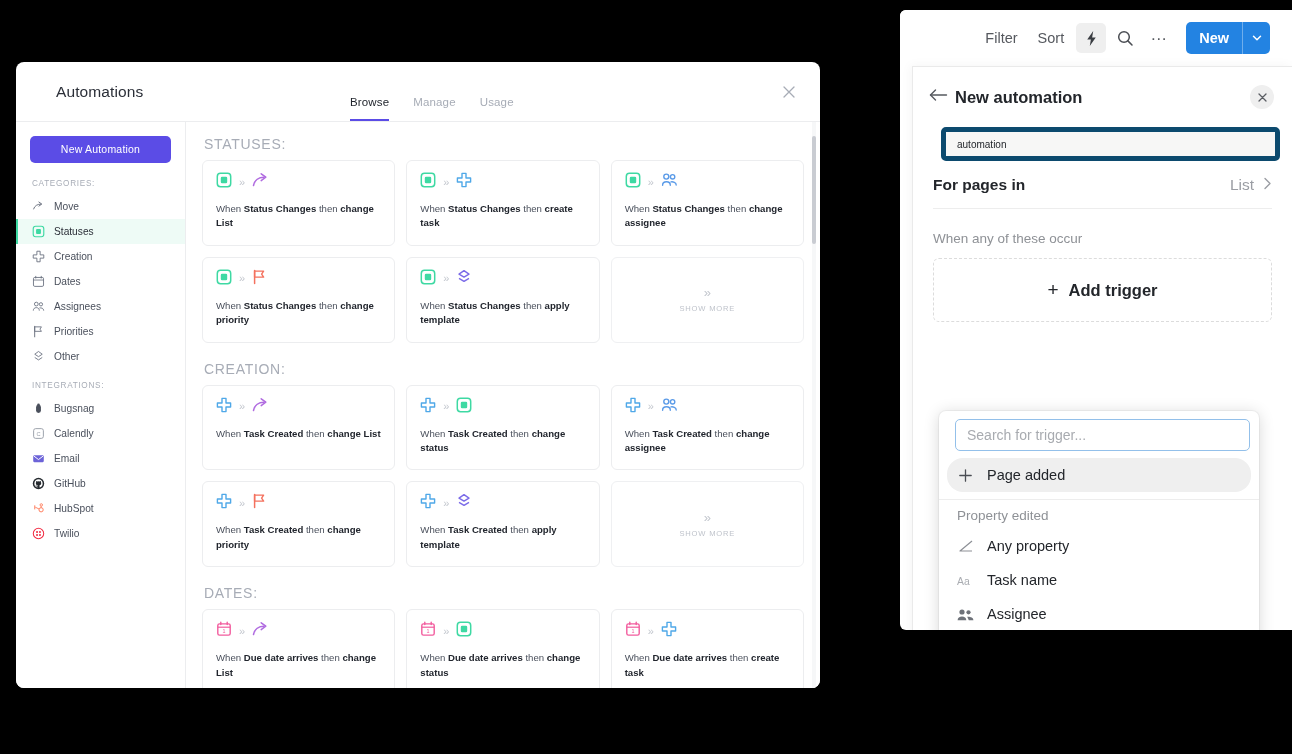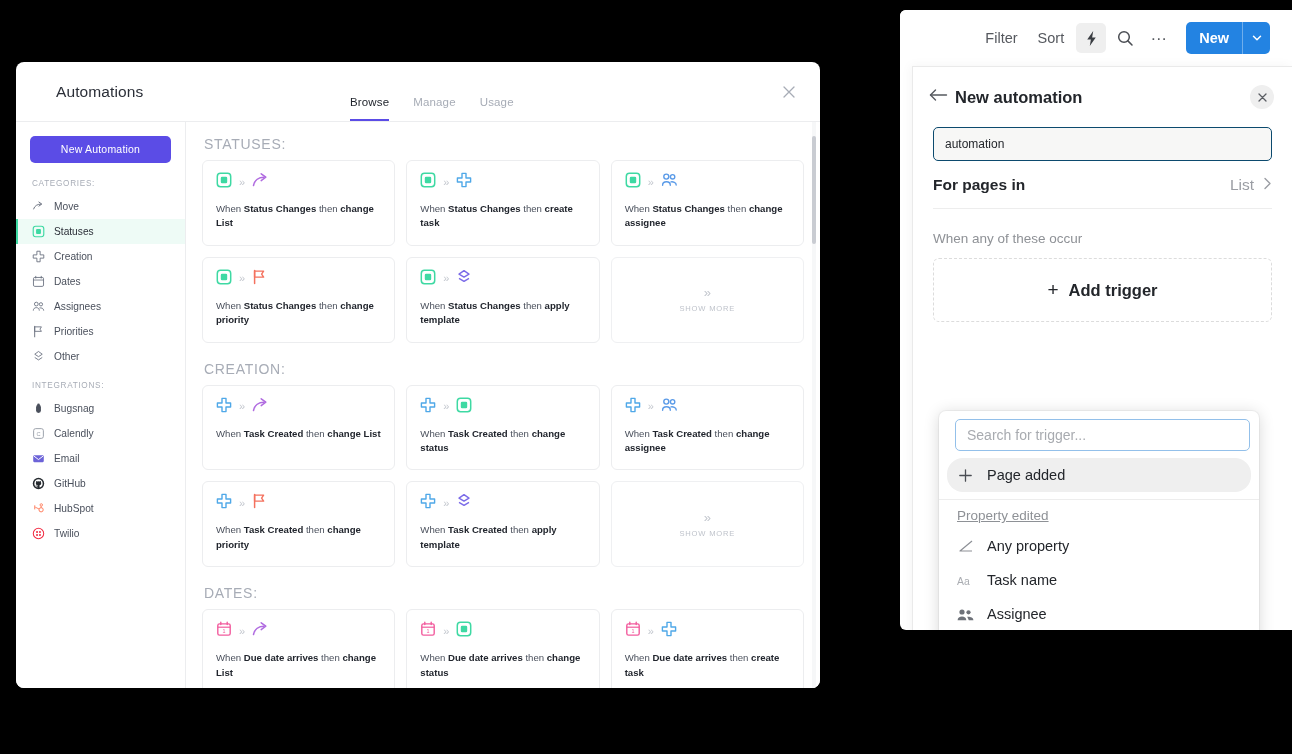--- a/index.html
+++ b/index.html
@@ -154,23 +154,23 @@
     display: flex; align-items: center; height: 60px; padding: 0 18px 0 16px;
   }
   .back-arrow { font-size: 19px; color: #56595F; cursor: pointer; width: 26px; }
   .sheet-title { font-size: 16.5px; font-weight: 600; color: #23262B; flex: 1; }
   .sheet-close {
     width: 24px; height: 24px; border-radius: 50%; background: #EFEFEF;
     display: flex; align-items: center; justify-content: center;
     font-size: 12px; color: #5A5D63; cursor: pointer;
   }
   .name-input {
-    display: block; margin: 0 20px; width: calc(100% - 40px); height: 34px;
-    background: #F7F7F6; border: 1px solid #0c4a6e; border-radius: 5px;
-    padding: 0 11px; font-size: 12px; color: #24272C;
+    display: block; margin: 0 28px; width: calc(100% - 40px); height: 34px;
+    background: #F7F7F6; border: 5px solid #0c4a6e; border-radius: 5px;
+    padding: 0 11px; font-size: 10px; color: #24272C;
     font-family: "Liberation Sans", sans-serif;
   }
   .pages-row {
     display: flex; align-items: center; justify-content: space-between;
     margin: 0 20px; height: 48px; border-bottom: 1px solid #EDEDED;
   }
   .pages-label { font-size: 15.5px; font-weight: 600; color: #23262B; }
   .pages-value { font-size: 15.5px; color: #9A9DA3; display: flex; align-items: center; gap: 9px; cursor: pointer; }
   .when-label { margin: 22px 20px 12px 20px; font-size: 13.5px; color: #8E9196; }
   .add-trigger {
@@ -196,21 +196,21 @@
   .search-input::placeholder { color: #A8ABB0; }
   .dd-item {
     display: flex; align-items: center; gap: 13px;
     height: 34px; margin: 0 8px; padding: 0 10px; border-radius: 16px;
     font-size: 14.5px; color: #23262B; cursor: pointer;
   }
   .dd-item.highlight { background: #EFEFEF; }
   .dd-ico { width: 17px; display: flex; align-items: center; justify-content: center; color: #8D9096; flex: 0 0 17px; }
   .dd-caret { margin-left: auto; color: #8D9096; font-size: 13px; }
   .dd-sep { height: 1px; background: #EDEDED; margin: 7px 0 6px 0; }
-  .dd-group-label { font-size: 13.5px; color: #8E9196; padding: 2px 13px 6px 18px; text-decoration: underline; }
+  .dd-group-label { font-size: 13.5px; color: #8E9196; padding: 2px 13px 6px 18px; }
 </style>
 </head>
 <body>
 
 <div class="canvas">
 
   <div class="automations-window">
     <div class="aw-header">
       <div class="aw-title">Automations</div>
       <div class="aw-tabs">

